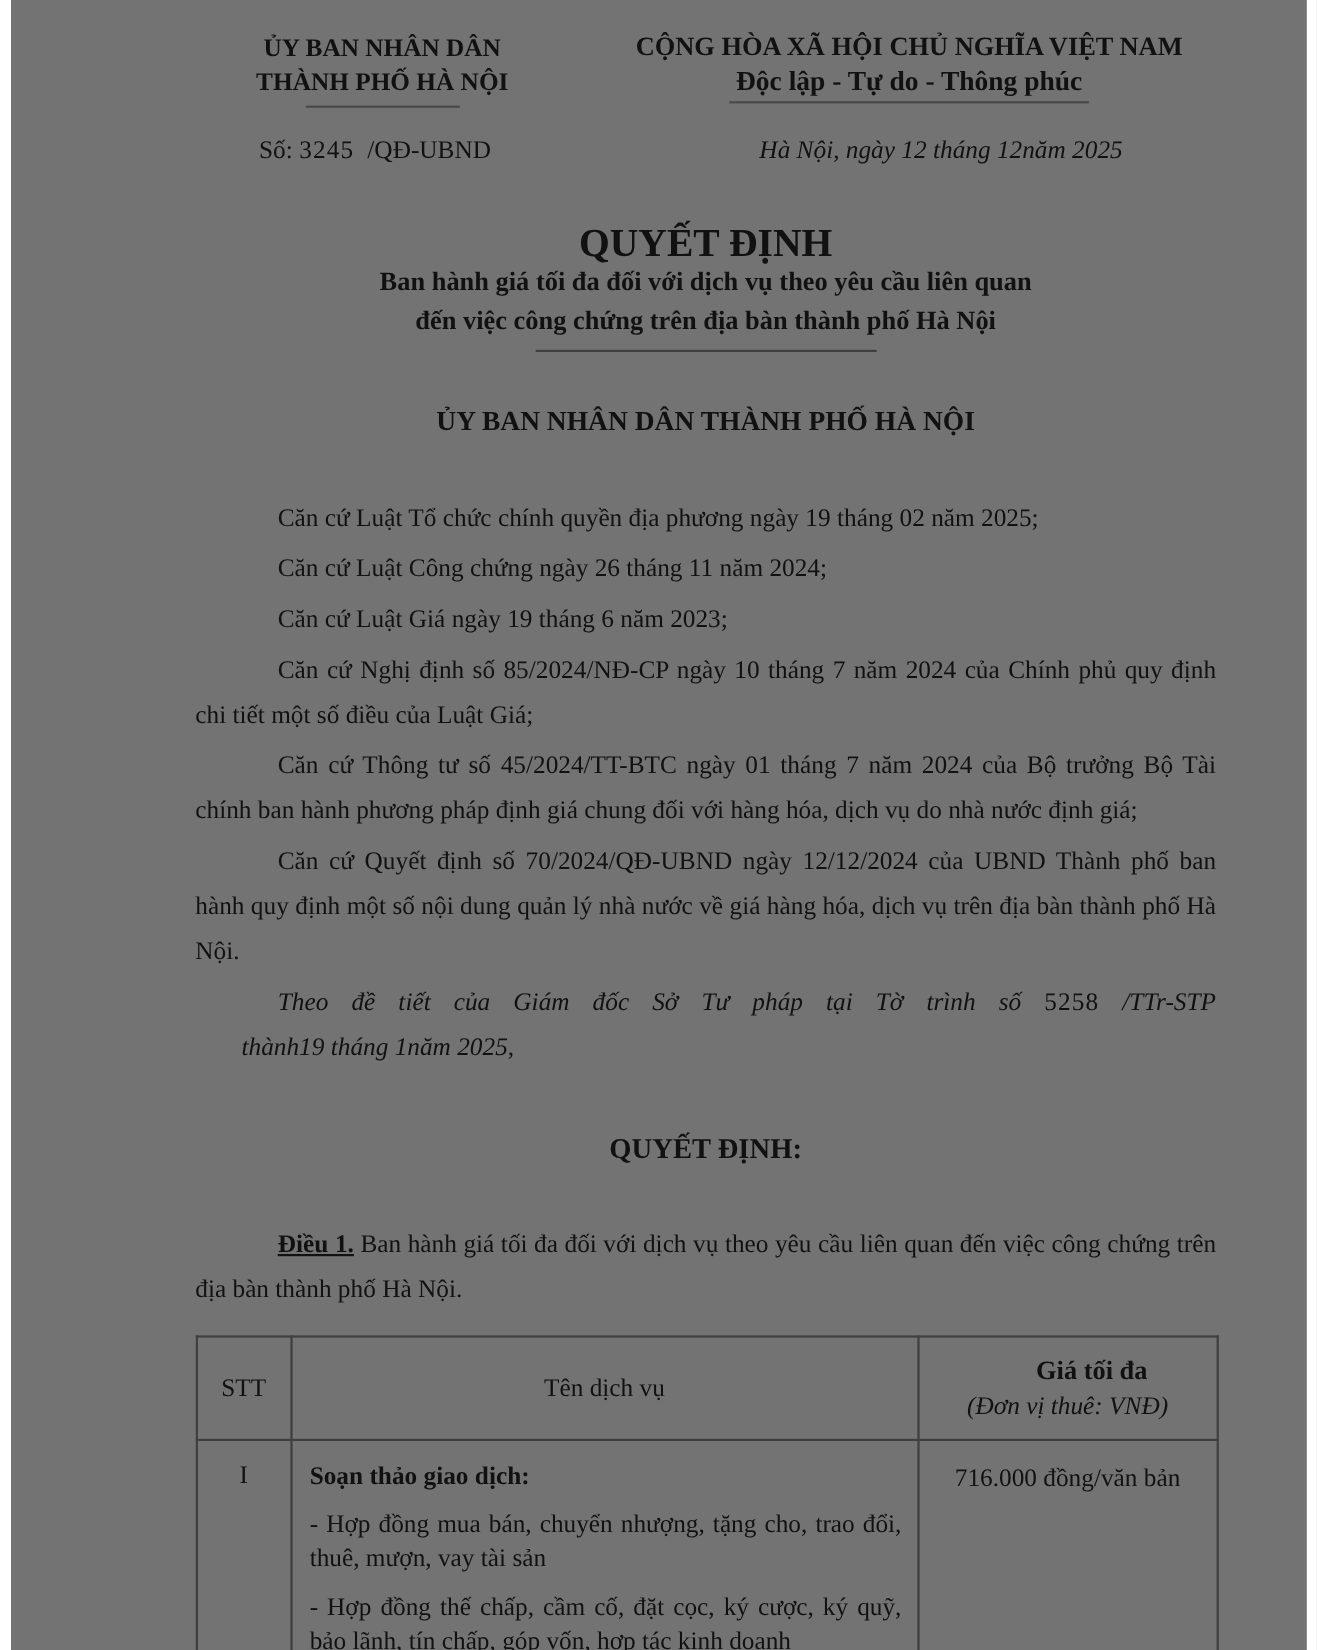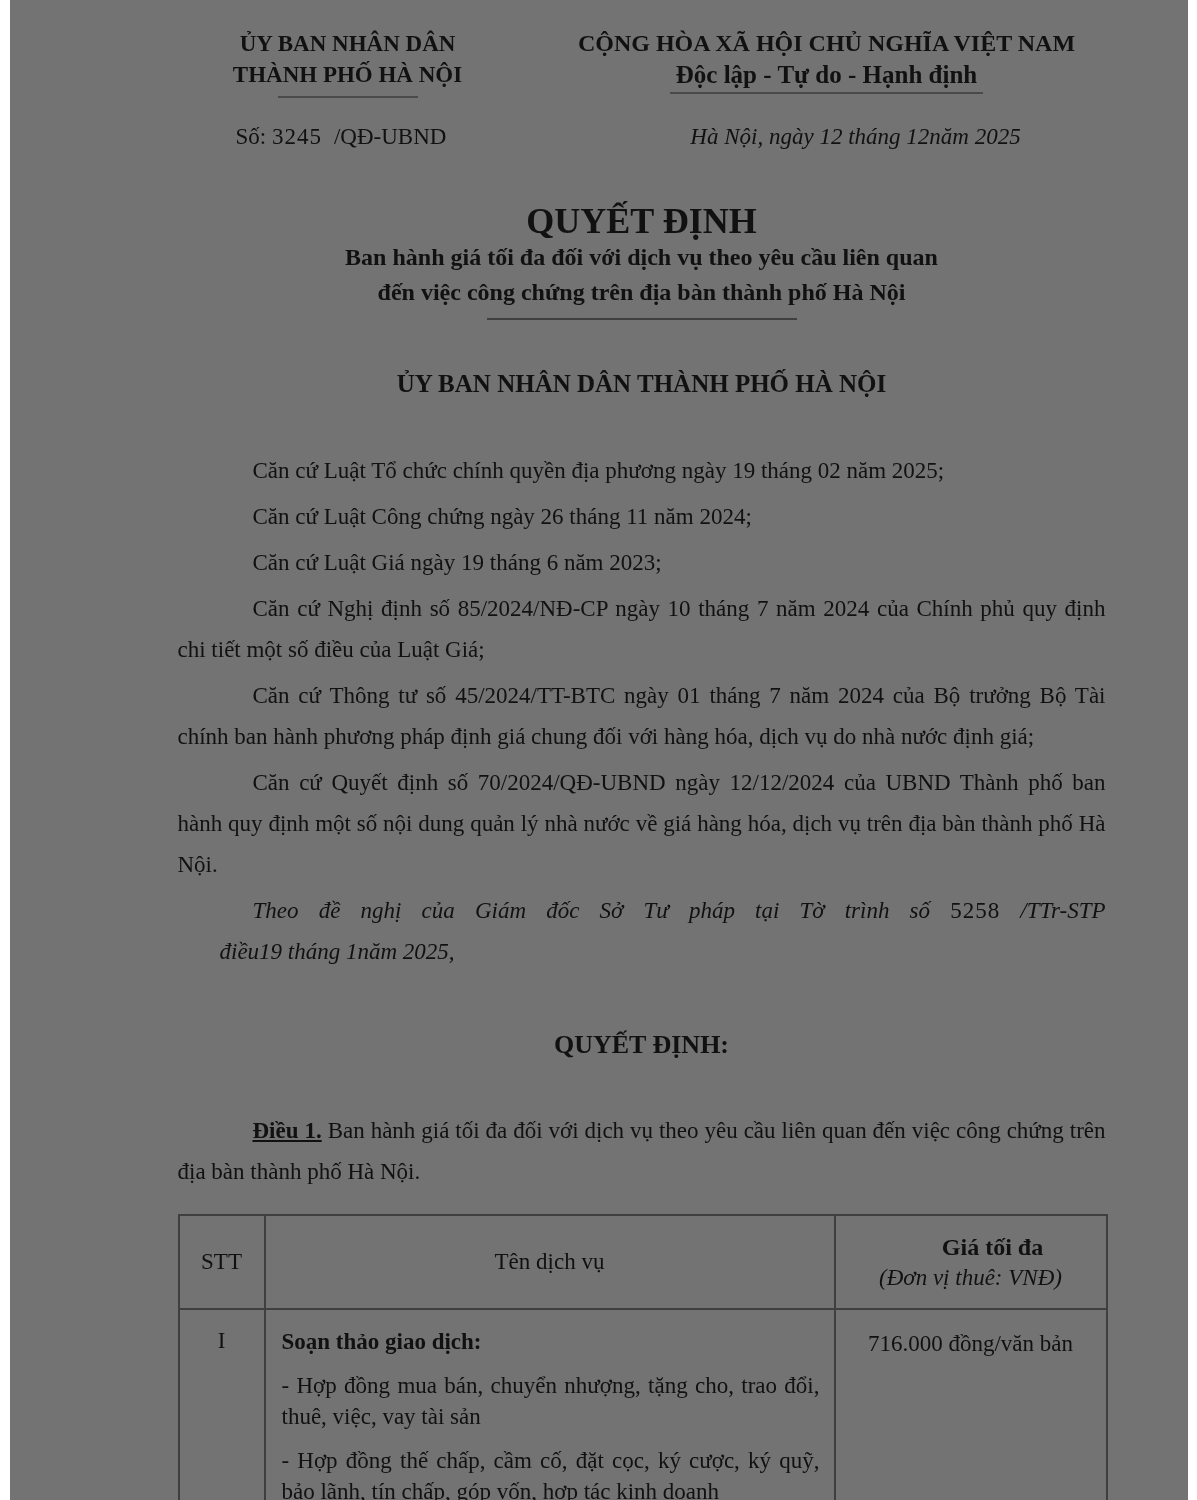--- a/index.html
+++ b/index.html
@@ -98,21 +98,21 @@
   <div class="content">
 
     <div class="masthead">
       <div class="mast-left">
         <div class="agency-line">ỦY BAN NHÂN DÂN</div>
         <div class="agency-line">THÀNH PHỐ HÀ NỘI</div>
         <div class="rule-left"></div>
       </div>
       <div class="mast-right">
         <div class="republic">CỘNG HÒA XÃ HỘI CHỦ NGHĨA VIỆT NAM</div>
-        <div class="motto-wrap"><span class="motto">Độc lập - Tự do - Hạnh định</span></div>
+        <div class="motto-wrap"><span class="motto">Độc lập - Tự do - Thông phúc</span></div>
       </div>
     </div>
 
     <div class="docmeta">
       <div class="doc-no"><span>Số: </span><span class="num-upright">3245</span><span class="suffix">/QĐ-UBND</span></div>
       <div class="place-date"><span>Hà Nội, ngày </span><span>12</span><span> tháng </span><span>12</span><span>năm 2025</span></div>
     </div>
 
     <div class="title-block">
       <div class="title-kind">QUYẾT ĐỊNH</div>
@@ -125,22 +125,22 @@
 
     <div class="recitals">
       <p>Căn cứ Luật Tổ chức chính quyền địa phương ngày 19 tháng 02 năm 2025;</p>
       <p>Căn cứ Luật Công chứng ngày 26 tháng 11 năm 2024;</p>
       <p>Căn cứ Luật Giá ngày 19 tháng 6 năm 2023;</p>
       <p>Căn cứ Nghị định số 85/2024/NĐ-CP ngày 10 tháng 7 năm 2024 của Chính phủ quy định chi tiết một số điều của Luật Giá;</p>
       <p>Căn cứ Thông tư số 45/2024/TT-BTC ngày 01 tháng 7 năm 2024 của Bộ trưởng Bộ Tài chính ban hành phương pháp định giá chung đối với hàng hóa, dịch vụ do nhà nước định giá;</p>
       <p>Căn cứ Quyết định số 70/2024/QĐ-UBND ngày 12/12/2024 của UBND Thành phố ban hành quy định một số nội dung quản lý nhà nước về giá hàng hóa, dịch vụ trên địa bàn thành phố Hà Nội.</p>
 
       <div class="proposal">
-        <div class="proposal-line1"><span>Theo đề nghị của Giám đốc Sở Tư pháp tại Tờ trình số </span><span class="num-upright">5258</span><span> /TTr-STP</span></div>
-        <div class="proposal-line2"><span>điều</span><span>19</span><span> tháng </span><span>1</span><span>năm 2025,</span></div>
+        <div class="proposal-line1"><span>Theo đề tiết của Giám đốc Sở Tư pháp tại Tờ trình số </span><span class="num-upright">5258</span><span> /TTr-STP</span></div>
+        <div class="proposal-line2"><span>thành</span><span>19</span><span> tháng </span><span>1</span><span>năm 2025,</span></div>
       </div>
     </div>
 
     <div class="decision-heading">QUYẾT ĐỊNH:</div>
 
     <div class="article">
       <p class="article-p"><span class="article-label">Điều 1.</span><span> Ban hành giá tối đa đối với dịch vụ theo yêu cầu liên quan đến việc công chứng trên địa bàn thành phố Hà Nội.</span></p>
     </div>
 
     <table class="price-table">
@@ -157,21 +157,21 @@
             <div class="th-price-1">Giá tối đa</div>
             <div class="th-price-2">(Đơn vị thuê: VNĐ)</div>
           </th>
         </tr>
       </thead>
       <tbody>
         <tr>
           <td class="td-stt">I</td>
           <td class="td-service">
             <div class="service-title">Soạn thảo giao dịch:</div>
-            <div class="service-item">- Hợp đồng mua bán, chuyển nhượng, tặng cho, trao đổi, thuê, việc, vay tài sản</div>
+            <div class="service-item">- Hợp đồng mua bán, chuyển nhượng, tặng cho, trao đổi, thuê, mượn, vay tài sản</div>
             <div class="service-item">- Hợp đồng thế chấp, cầm cố, đặt cọc, ký cược, ký quỹ, bảo lãnh, tín chấp, góp vốn, hợp tác kinh doanh</div>
 
           </td>
           <td class="td-price">716.000 đồng/văn bản</td>
         </tr>
       </tbody>
     </table>
 
   </div>
 </div>

